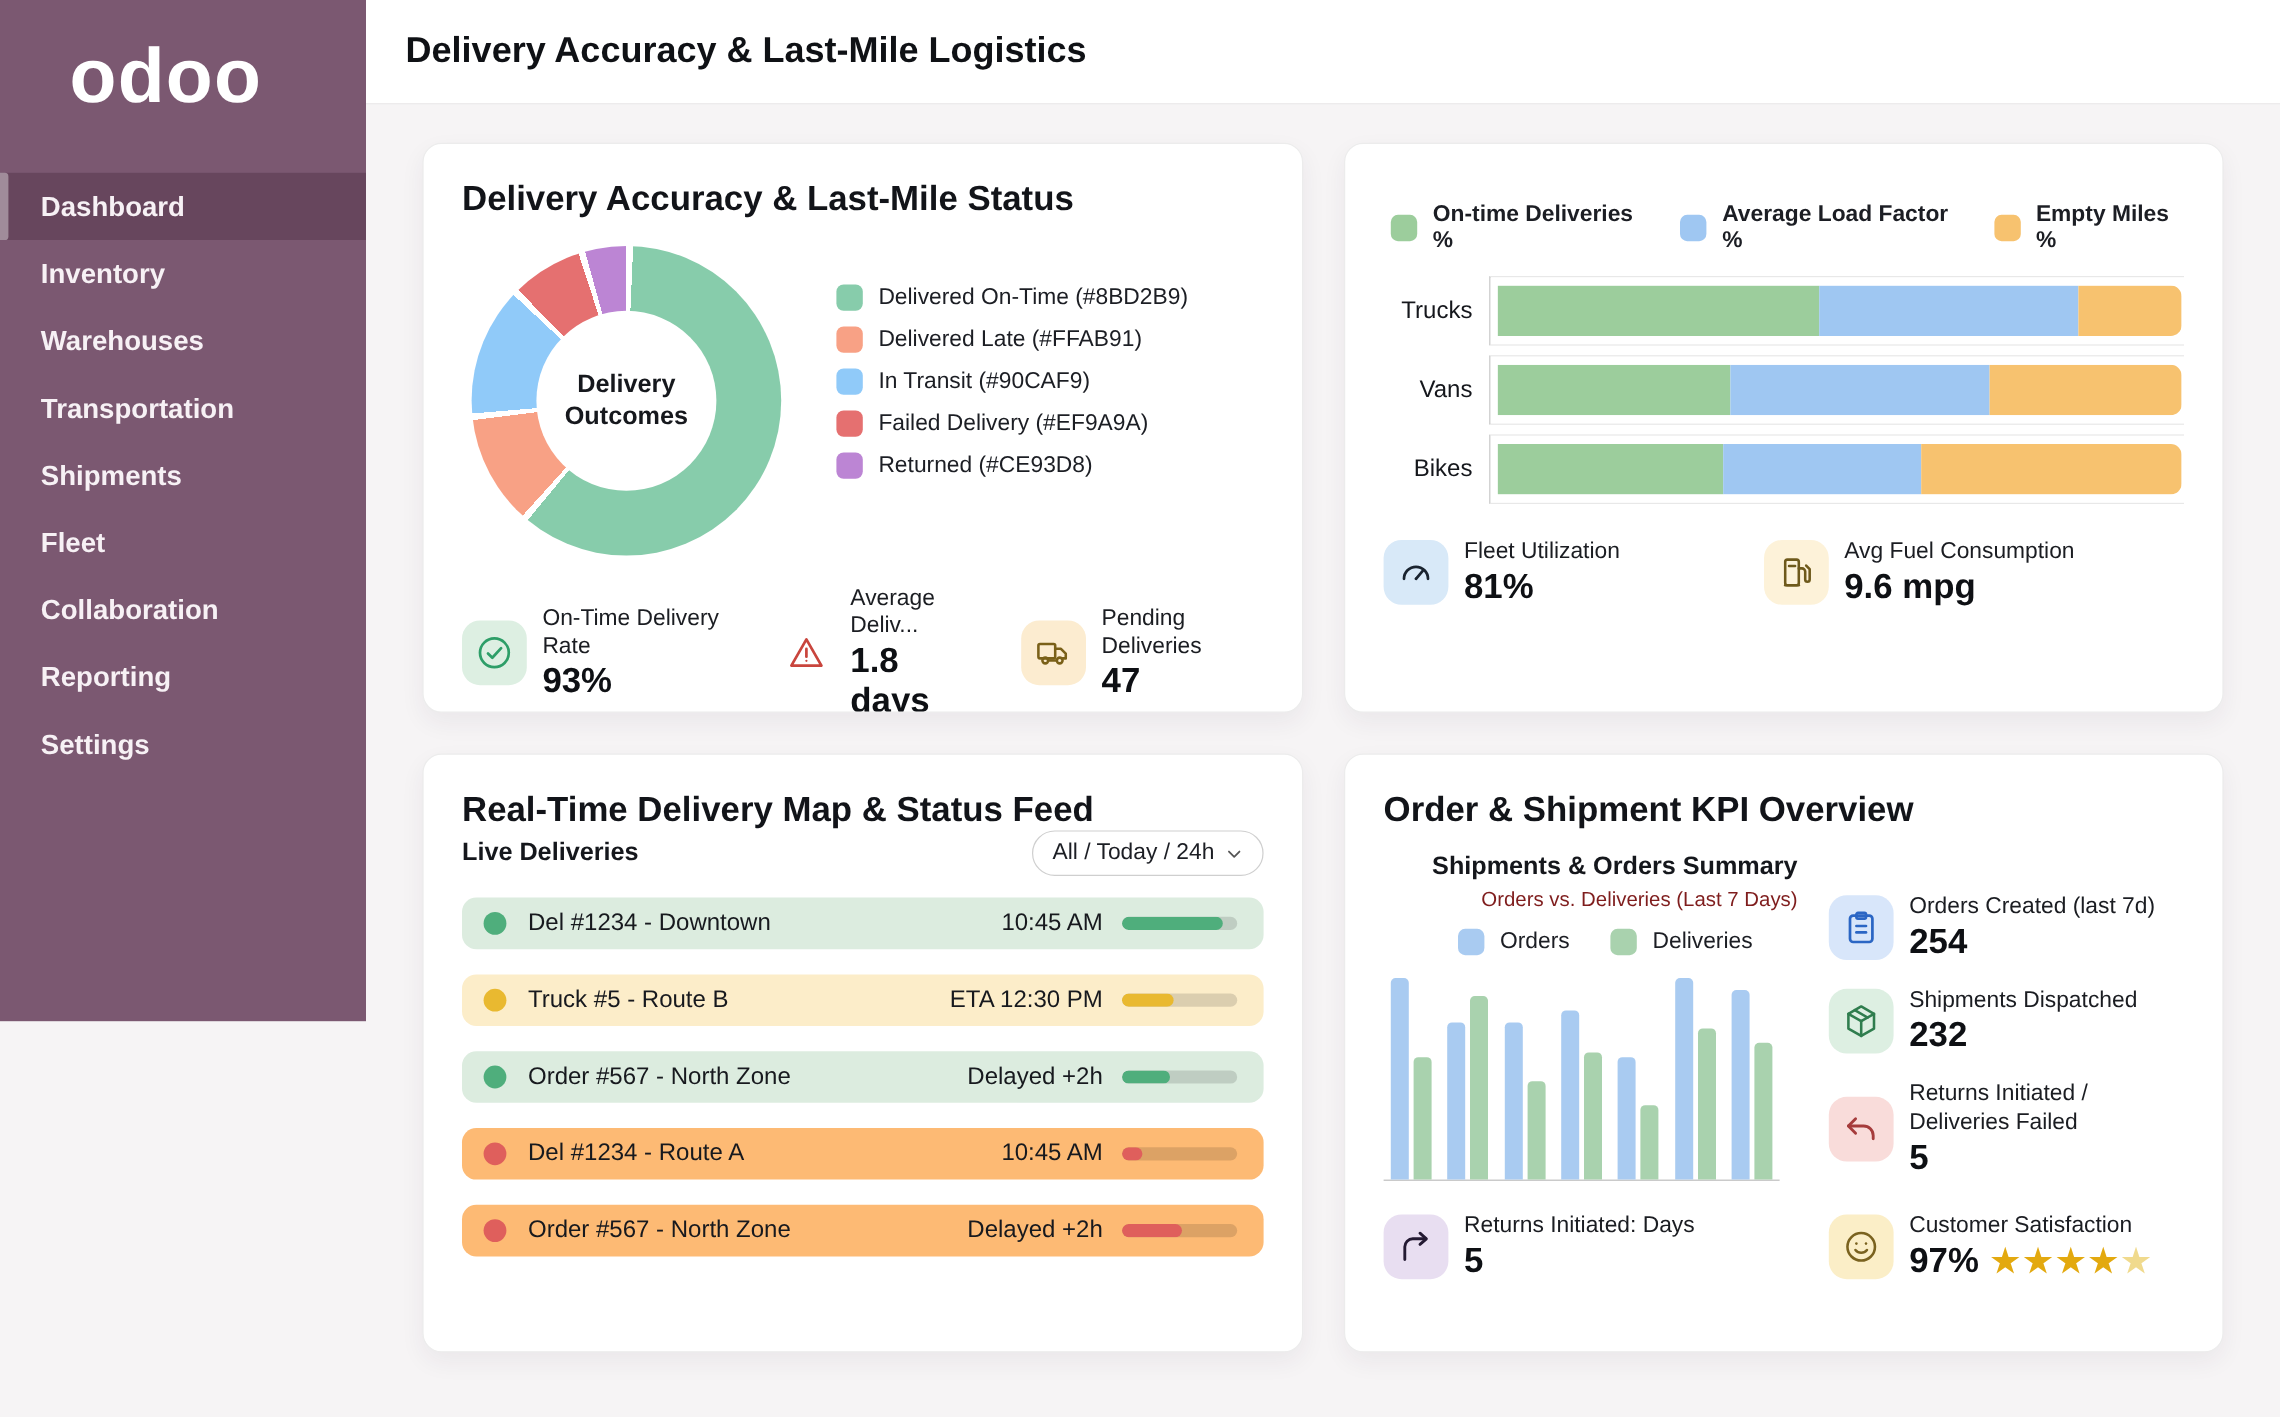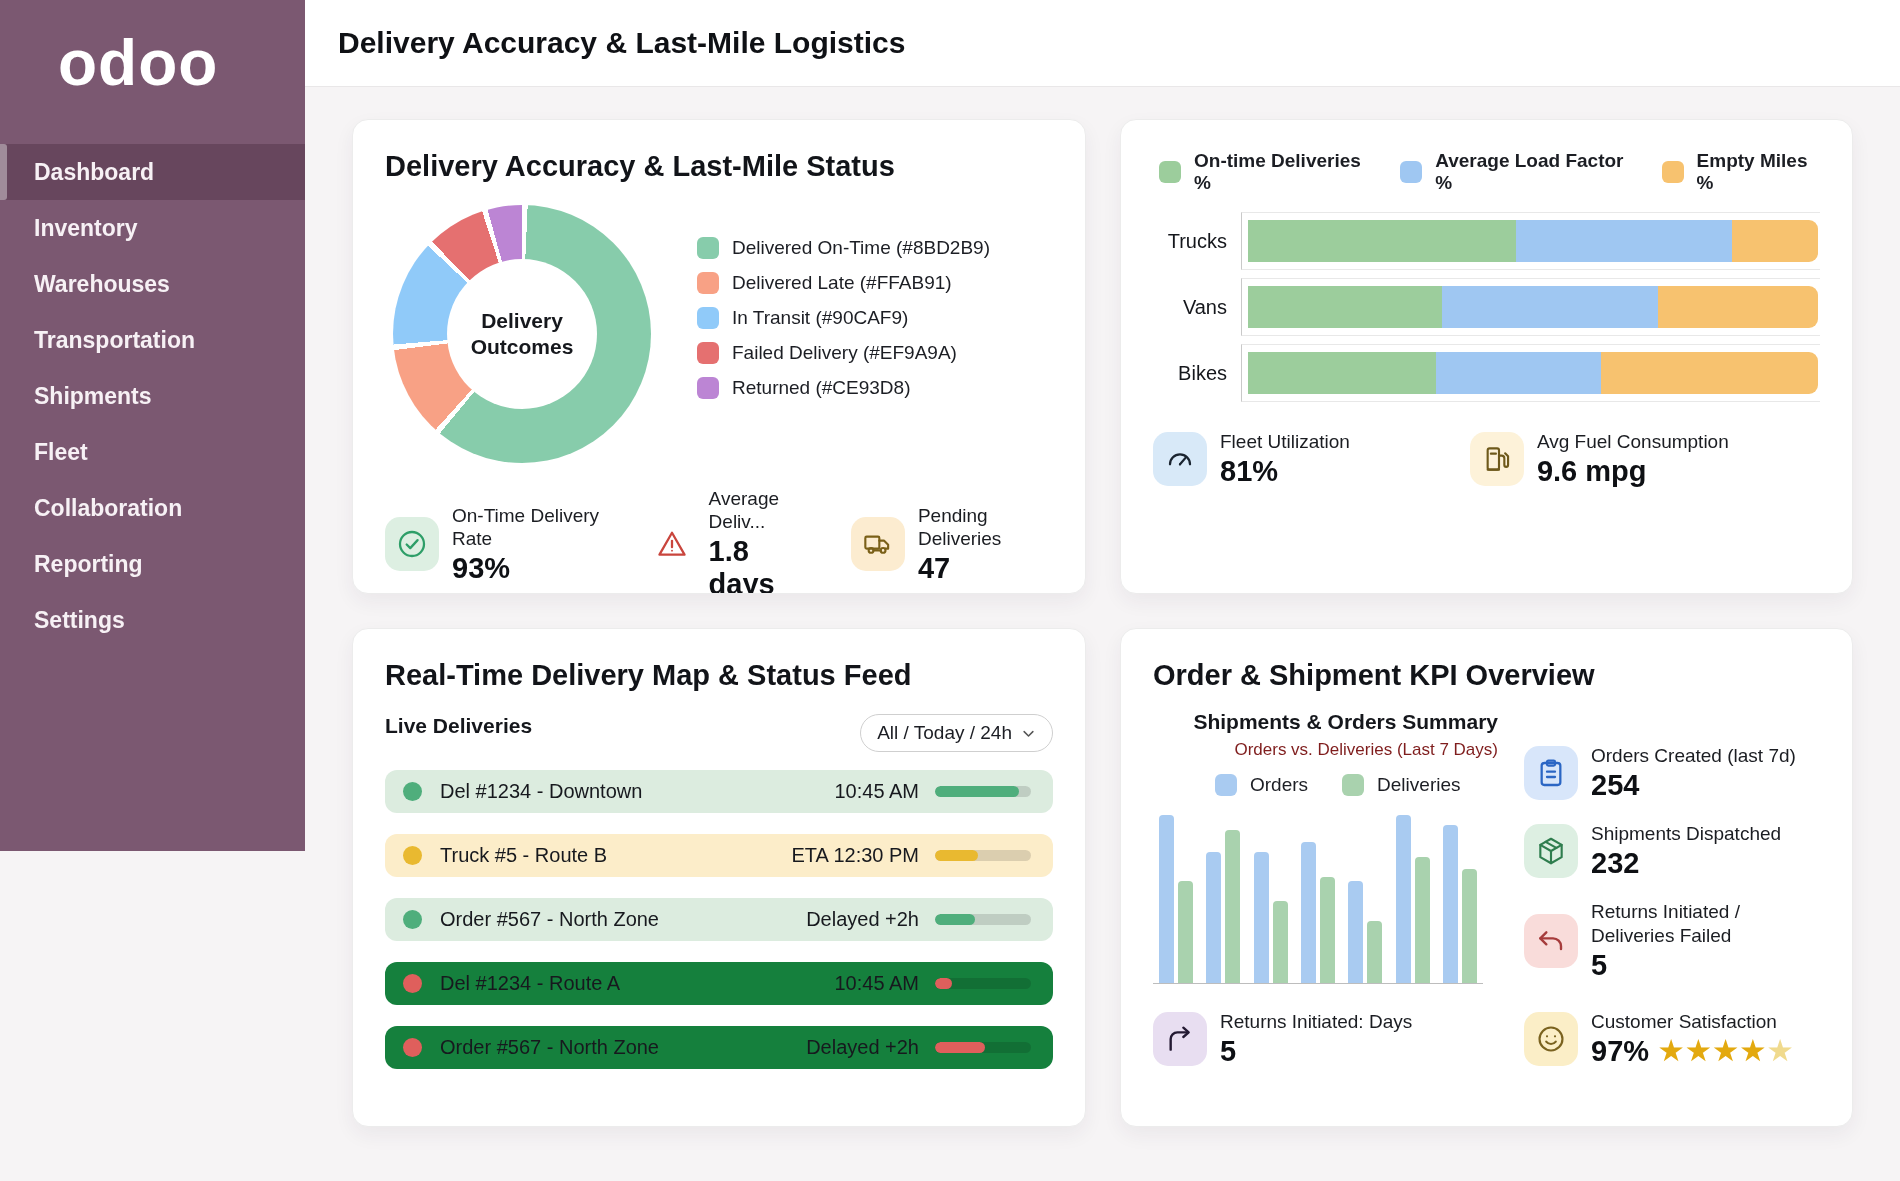--- a/index.html
+++ b/index.html
@@ -56,42 +56,42 @@
   .tile.bluedoc { background:#d8e6fa; color:#2b66c4; }
   .tile.greenpkg{ background:#ddefe2; color:#2f7d4e; }
   .tile.pink    { background:#f9dcda; color:#a63c3c; }
   .tile.purple  { background:#e8def1; color:#241a33; }
   .tile.yellow  { background:#fbeec7; color:#7a621f; }
   .kpi-text { display:flex; flex-direction:column; }
   .kpi-label { font-size:19px; color:#1b1d22; line-height:1.22; }
   .kpi-value { font-size:29px; font-weight:700; color:#0e1014; margin-top:2px; display:flex; align-items:center; gap:10px; }
 
   
-  .fleet-legend { display:flex; gap:30px; margin-left:6px; }
+  .fleet-legend { display:flex; gap:30px; margin-top:18px; margin-left:6px; }
   .fleet-legend .legend-text { font-weight:600; font-size:19px; }
   .hchart { margin-top:14px; }
   .hrow { display:flex; align-items:stretch; }
   .hlabel { width:88px; display:flex; align-items:center; justify-content:flex-end; padding-right:14px;
             font-size:20px; color:#15171c; }
   .hband { flex:1; border-left:1.5px solid #c9c9c9; border-top:1px solid #e8e8e8; border-bottom:1px solid #e8e8e8;
            padding:7px 2px 7px 6px; margin:4px 0; }
   .htrack { height:42px; display:flex; border-radius:0 9px 9px 0; overflow:hidden; }
   .hseg { height:100%; }
 
   
-  .feed-header { display:flex; margin-top:22px; }
+  .feed-header { display:flex; align-items:center; }
   .feed-title { font-size:21px; font-weight:700; color:#15171c; }
   .filter-pill { margin-left:auto; height:38px; border:1.5px solid #cfcfcf; border-radius:20px; background:#ffffff;
                  display:flex; align-items:center; gap:9px; padding:0 16px; font-size:19px; color:#1c1e24; cursor:pointer; }
   .filter-pill svg { width:15px; height:15px; color:#555; }
   .feed-list { margin-top:18px; display:flex; flex-direction:column; gap:21px; }
   .feed-row { height:43px; border-radius:12px; display:flex; align-items:center; padding:0 22px 0 18px; cursor:pointer; }
   .feed-row.green { background:#dcecdf; }
   .feed-row.amber { background:#fcedc9; }
-  .feed-row.red   { background:#15803d; }
+  .feed-row.red   { background:#fdba74; }
   .feed-dot { width:19px; height:19px; border-radius:50%; flex:0 0 auto; }
   .feed-name { font-size:20px; color:#17191e; margin-left:18px; }
   .feed-time { font-size:20px; color:#17191e; margin-left:auto; }
   .feed-progress { width:96px; height:11px; border-radius:6px; background:rgba(0,0,0,0.13); margin-left:16px;
                    overflow:hidden; flex:0 0 auto; }
   .feed-fill { height:100%; border-radius:6px; }
 
   
   .kpi-cols { display:flex; gap:26px; margin-top:18px; }
   .kpi-col-left { width:345px; flex:0 0 auto;text-align:right; }

